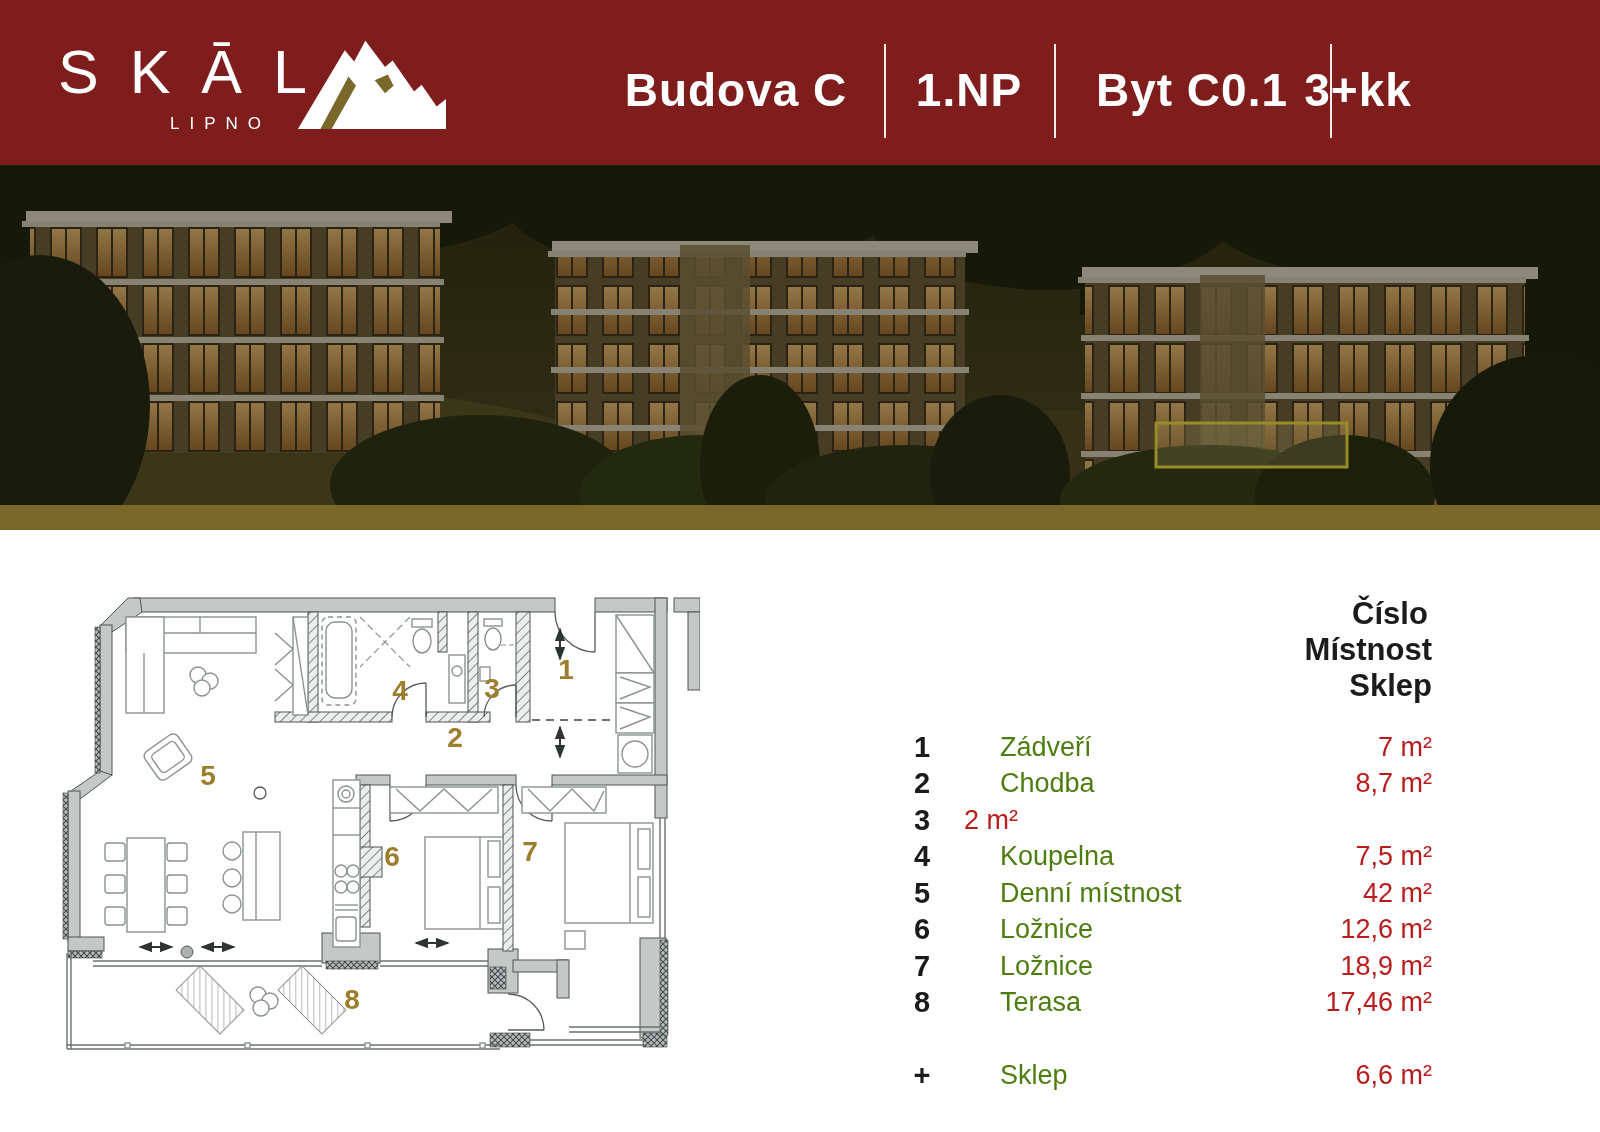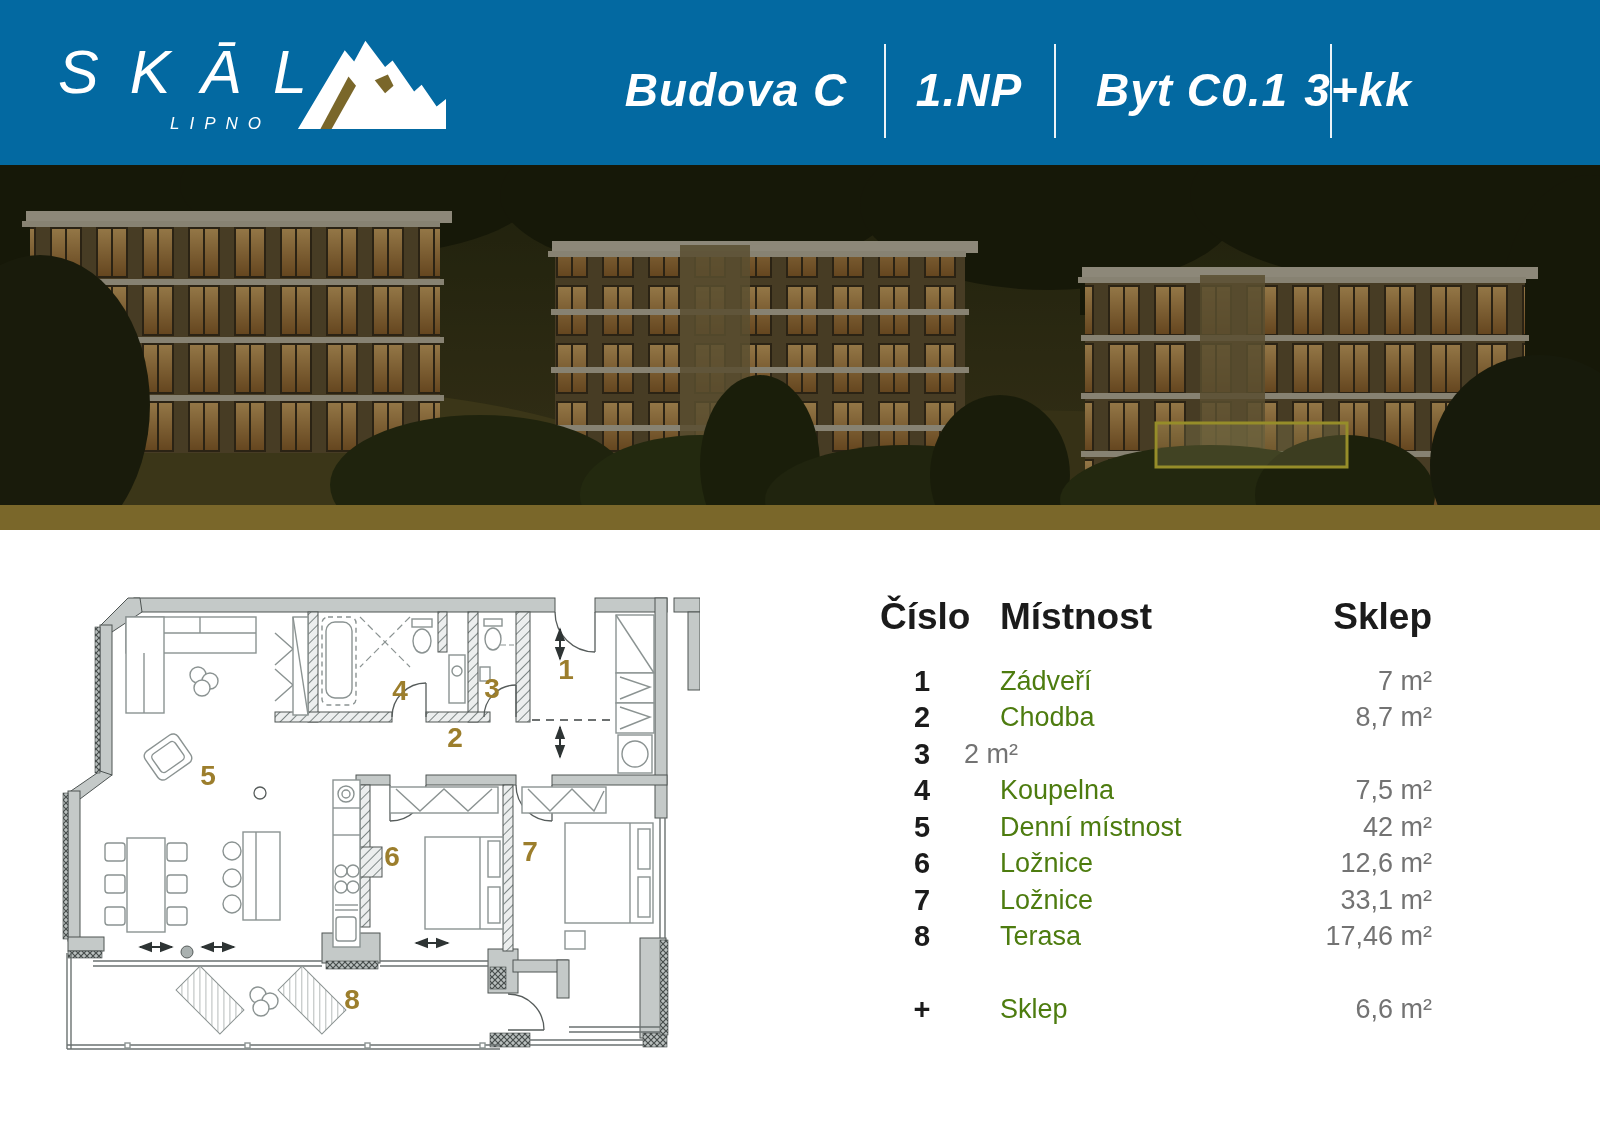--- a/index.html
+++ b/index.html
@@ -1,21 +1,21 @@
 <!DOCTYPE html>
 <html><head>
 <meta charset="utf-8">
 <style>
   html,body { margin:0; padding:0; background:#ffffff; }
   body {
     width:1600px; height:1132px; position:relative; overflow:hidden;
     font-family:"Liberation Sans", sans-serif;
   }
   
-  .band-top { position:absolute; left:0; top:0; width:1600px; height:165px; background:#0369a1;font-style:italic; }
+  .band-top { position:absolute; left:0; top:0; width:1600px; height:165px; background:#7f1d1d; }
   .band-mid { position:absolute; left:0; top:505px; width:1600px; height:25px; background:#7a672a; }
 
   
   .brand {
     position:absolute; left:58px; top:42px; color:#ffffff;
     font-size:61px; font-weight:400; letter-spacing:31px; line-height:1;
   }
   .brand-sub {
     position:absolute; left:170px; top:115px; color:#ffffff;
     font-size:17px; font-weight:400; letter-spacing:10px; line-height:1;
@@ -38,29 +38,29 @@
   .h  { fill:url(#ht); stroke:#4e5453; stroke-width:1; }
   .ib { fill:url(#ins); stroke:#3f4544; stroke-width:.6; }
   .fu { fill:#ffffff; stroke:#8b9392; stroke-width:1.4; }
   .fl { fill:none; stroke:#8b9392; stroke-width:1.4; }
   .dk { fill:none; stroke:#565c5b; stroke-width:1.3; }
   .gz { stroke:#6a7170; stroke-width:1.4; }
   .lbl { font-family:"Liberation Sans",sans-serif; font-size:28px; font-weight:700; fill:#9c7e2c; text-anchor:middle; }
 
   
   .rtable { position:absolute; left:880px; top:596px; width:552px; color:#1b1b1b; }
-  .thead { display:flex; align-items:flex-end; font-weight:700; font-size:37px; }
+  .thead { display:flex; align-items:flex-end; font-weight:700; font-size:31px;flex-direction:column; }
   .thead .col-num  { width:84px; text-align:center; }
   .thead .col-room { flex:1; padding-left:36px; }
   .thead .col-area { text-align:right; }
   .tbody { margin-top:25px; }
   .trow { display:flex; align-items:center; height:36.5px; font-size:27px; }
   .trow .num  { width:84px; text-align:center; font-weight:700; font-size:29px; color:#1b1b1b; }
   .trow .room { flex:1; padding-left:36px; color:#4d7c0f; }
-  .trow .area { text-align:right; color:#737373; }
+  .trow .area { text-align:right; color:#b91c1c; }
   .trow.plus { margin-top:36px; }
 </style>
 </head>
 <body>
 
 <div class="band-top">
   <div class="brand">SKĀL</div>
   <svg class="mountain" width="150" height="96" viewBox="0 0 160 100">
     <path fill="#ffffff" d="M2,100 L52,16 L62,28 L74,6 L95,34 L103,27 L126,60 L134,53 L150,76 L160,68 L168,92 L160,100 Z"></path>
     <path fill="#7a672a" d="M26,100 L56,44 L64,54 L38,100 Z"></path>
@@ -448,21 +448,21 @@
       <span class="area">42 m²</span>
     </div>
     <div class="trow">
       <span class="num">6</span>
       <span class="room">Ložnice</span>
       <span class="area">12,6 m²</span>
     </div>
     <div class="trow">
       <span class="num">7</span>
       <span class="room">Ložnice</span>
-      <span class="area">33,1 m²</span>
+      <span class="area">18,9 m²</span>
     </div>
     <div class="trow">
       <span class="num">8</span>
       <span class="room">Terasa</span>
       <span class="area">17,46 m²</span>
     </div>
     <div class="trow plus">
       <span class="num">+</span>
       <span class="room">Sklep</span>
       <span class="area">6,6 m²</span>

